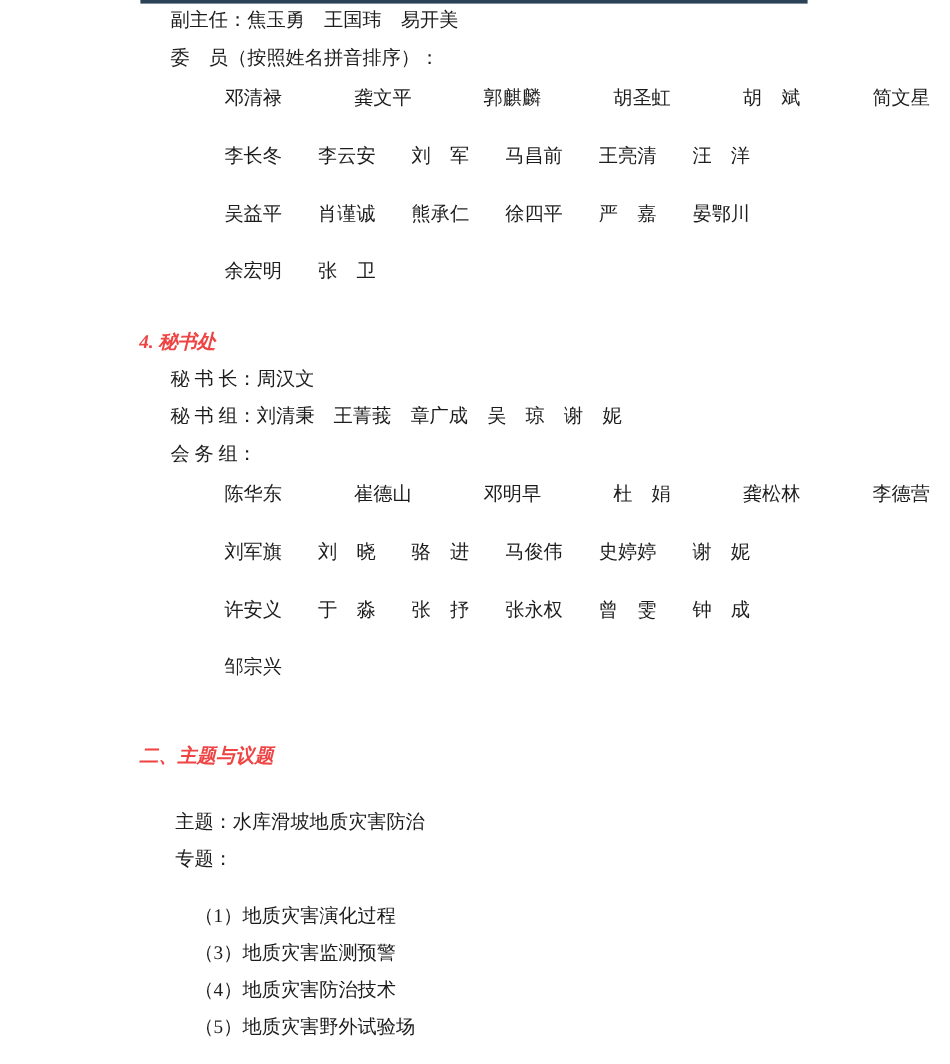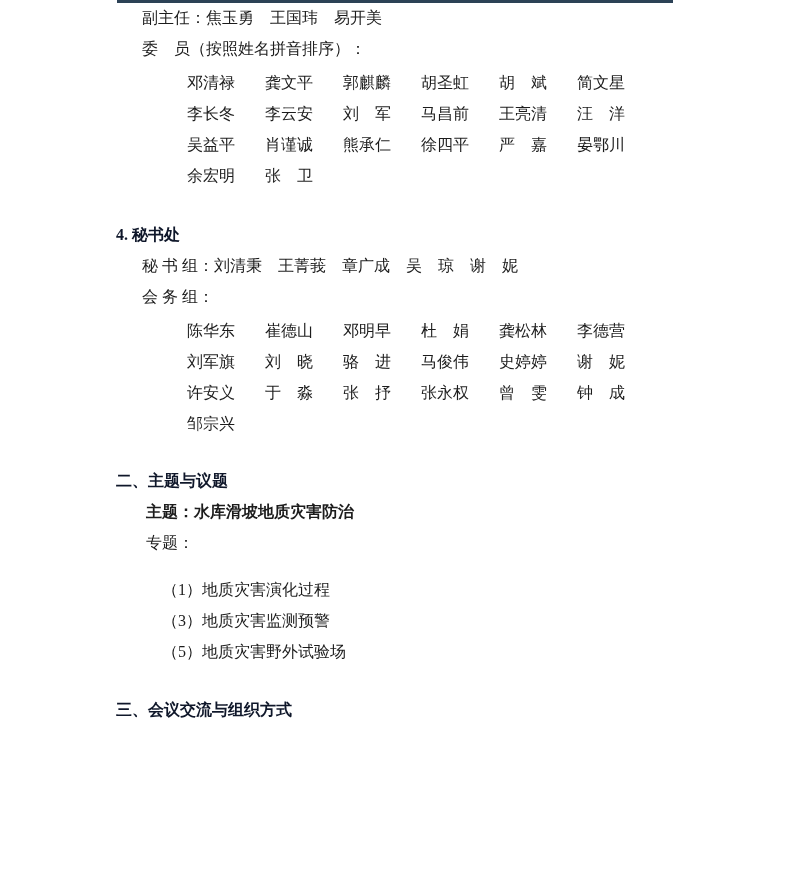--- a/index.html
+++ b/index.html
@@ -17,33 +17,33 @@
     width: 556px; height: 3px; background: #2c4256;
   }
   .content {
     position: absolute; left: 116px; top: 2px; width: 566px;
     font-size: 16px;
   }
   .line { height: 31px; line-height: 31px; white-space: pre; }
   .ind-label { padding-left: 26px; }
   .ind-theme { padding-left: 30px; }
   .ind-topic { padding-left: 46px; }
-  .heading { font-weight: 700; color: #0f172a; }
+  .heading { font-weight: 700; color: #ef4444; font-style: italic; }
   .h-sec { margin-top: 28px; }
-  .h-two { margin-top: 26px; }
+  .h-two { margin-top: 43px; }
   .h-three { margin-top: 27px; }
-  .theme-line { margin-top: 0; font-weight: bold; }
+  .theme-line { margin-top: 24px; }
   .topic-first { margin-top: 16px; }
   .grid {
     margin-left: 71px;
     display: grid;
     grid-template-columns: repeat(6, 78px);
-    height: 31px; line-height: 31px;
+    height: 31px; line-height: 31px; margin-top: 17px;
   }
-  .grid.first { margin-top: 3px; }
+  .grid.first { margin-top: 3px; gap: 30px; }
   .cell { white-space: pre; }
 </style>
 </head>
 <body>
 
 <div class="page">
   <div class="top-rule"></div>
 
   <div class="content">
 
@@ -75,20 +75,21 @@
       <span class="cell">严　嘉</span>
       <span class="cell">晏鄂川</span>
     </div>
     <div class="grid">
       <span class="cell">余宏明</span>
       <span class="cell">张　卫</span>
     </div>
 
     <div class="line heading h-sec"><span>4. 秘书处</span></div>
 
+    <div class="line ind-label"><span>秘 书 长：</span><span>周汉文</span></div>
 
 
     <div class="line ind-label"><span>秘 书 组：</span><span>刘清秉　王菁莪　章广成　吴　琼　谢　妮</span></div>
 
     <div class="line ind-label"><span>会 务 组：</span></div>
 
     <div class="grid first">
       <span class="cell">陈华东</span>
       <span class="cell">崔德山</span>
       <span class="cell">邓明早</span>
@@ -117,18 +118,19 @@
     </div>
 
     <div class="line heading h-two"><span>二、主题与议题</span></div>
 
     <div class="line ind-theme theme-line"><span>主题：</span><span>水库滑坡地质灾害防治</span></div>
 
     <div class="line ind-theme"><span>专题：</span></div>
 
     <div class="line ind-topic topic-first"><span>（1）地质灾害演化过程</span></div>
     <div class="line ind-topic"><span>（3）地质灾害监测预警</span></div>
+    <div class="line ind-topic"><span>（4）地质灾害防治技术</span></div>
     <div class="line ind-topic"><span>（5）地质灾害野外试验场</span></div>
 
     <div class="line heading h-three"><span>三、会议交流与组织方式</span></div>
 
   </div>
 </div>
 
 </body></html>

